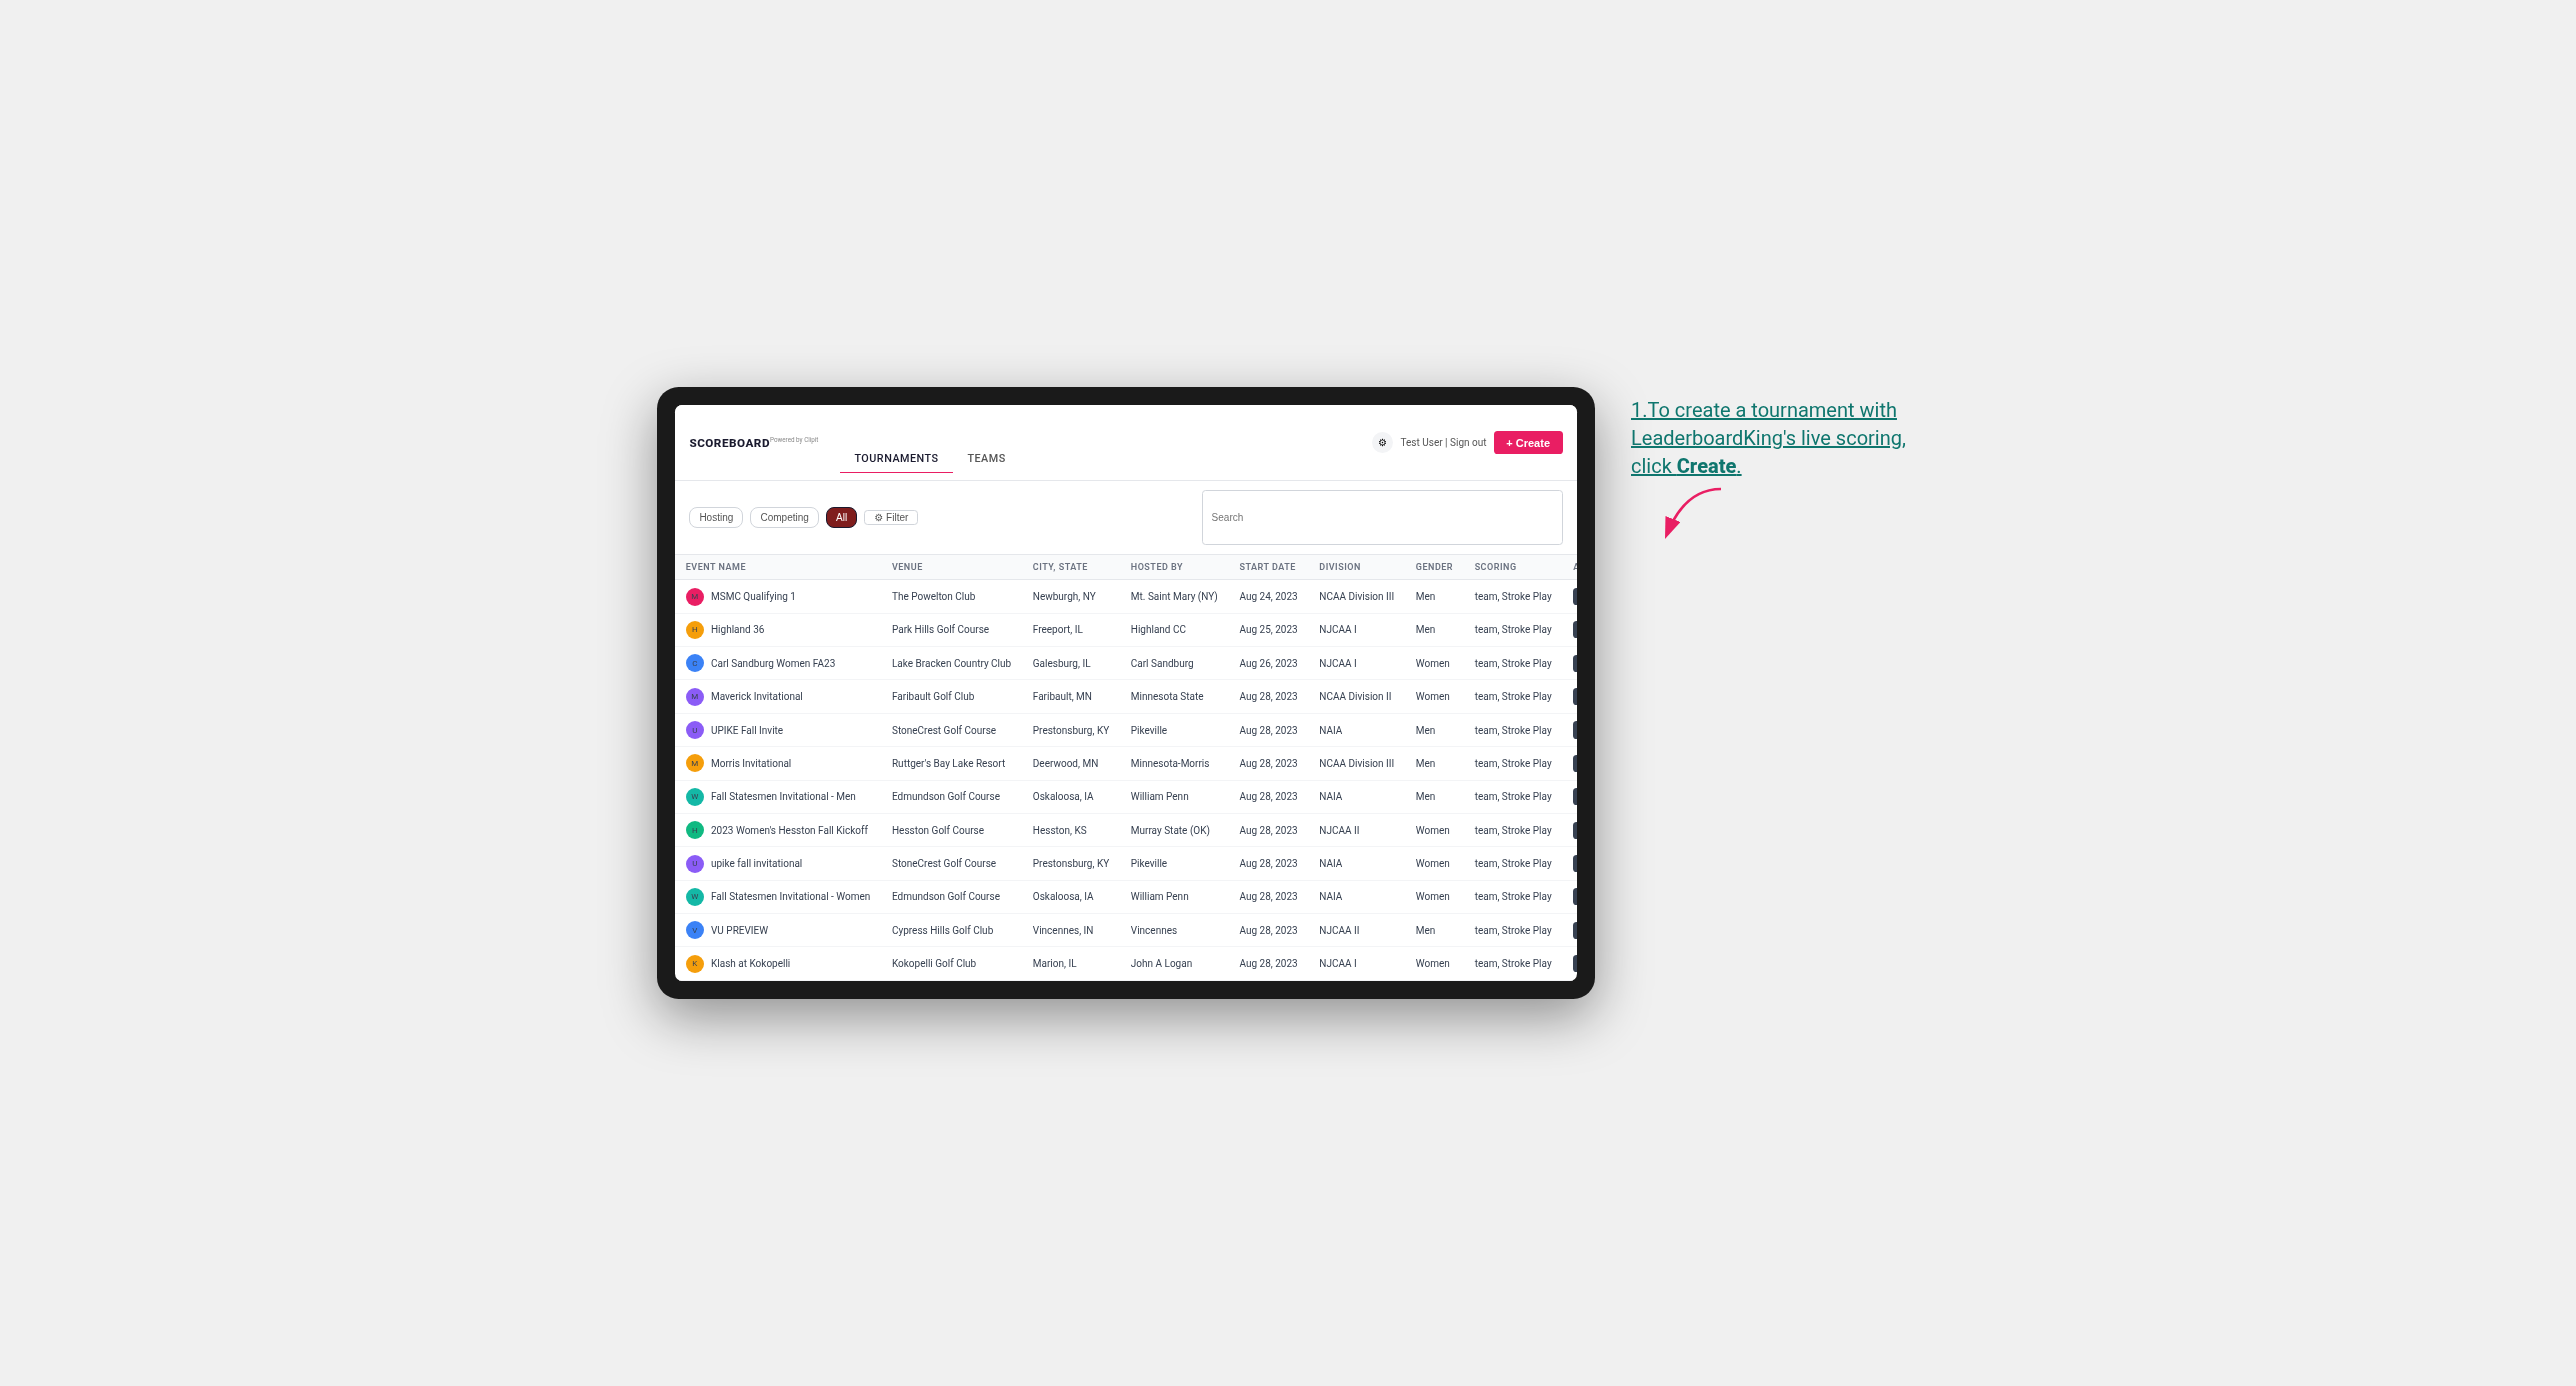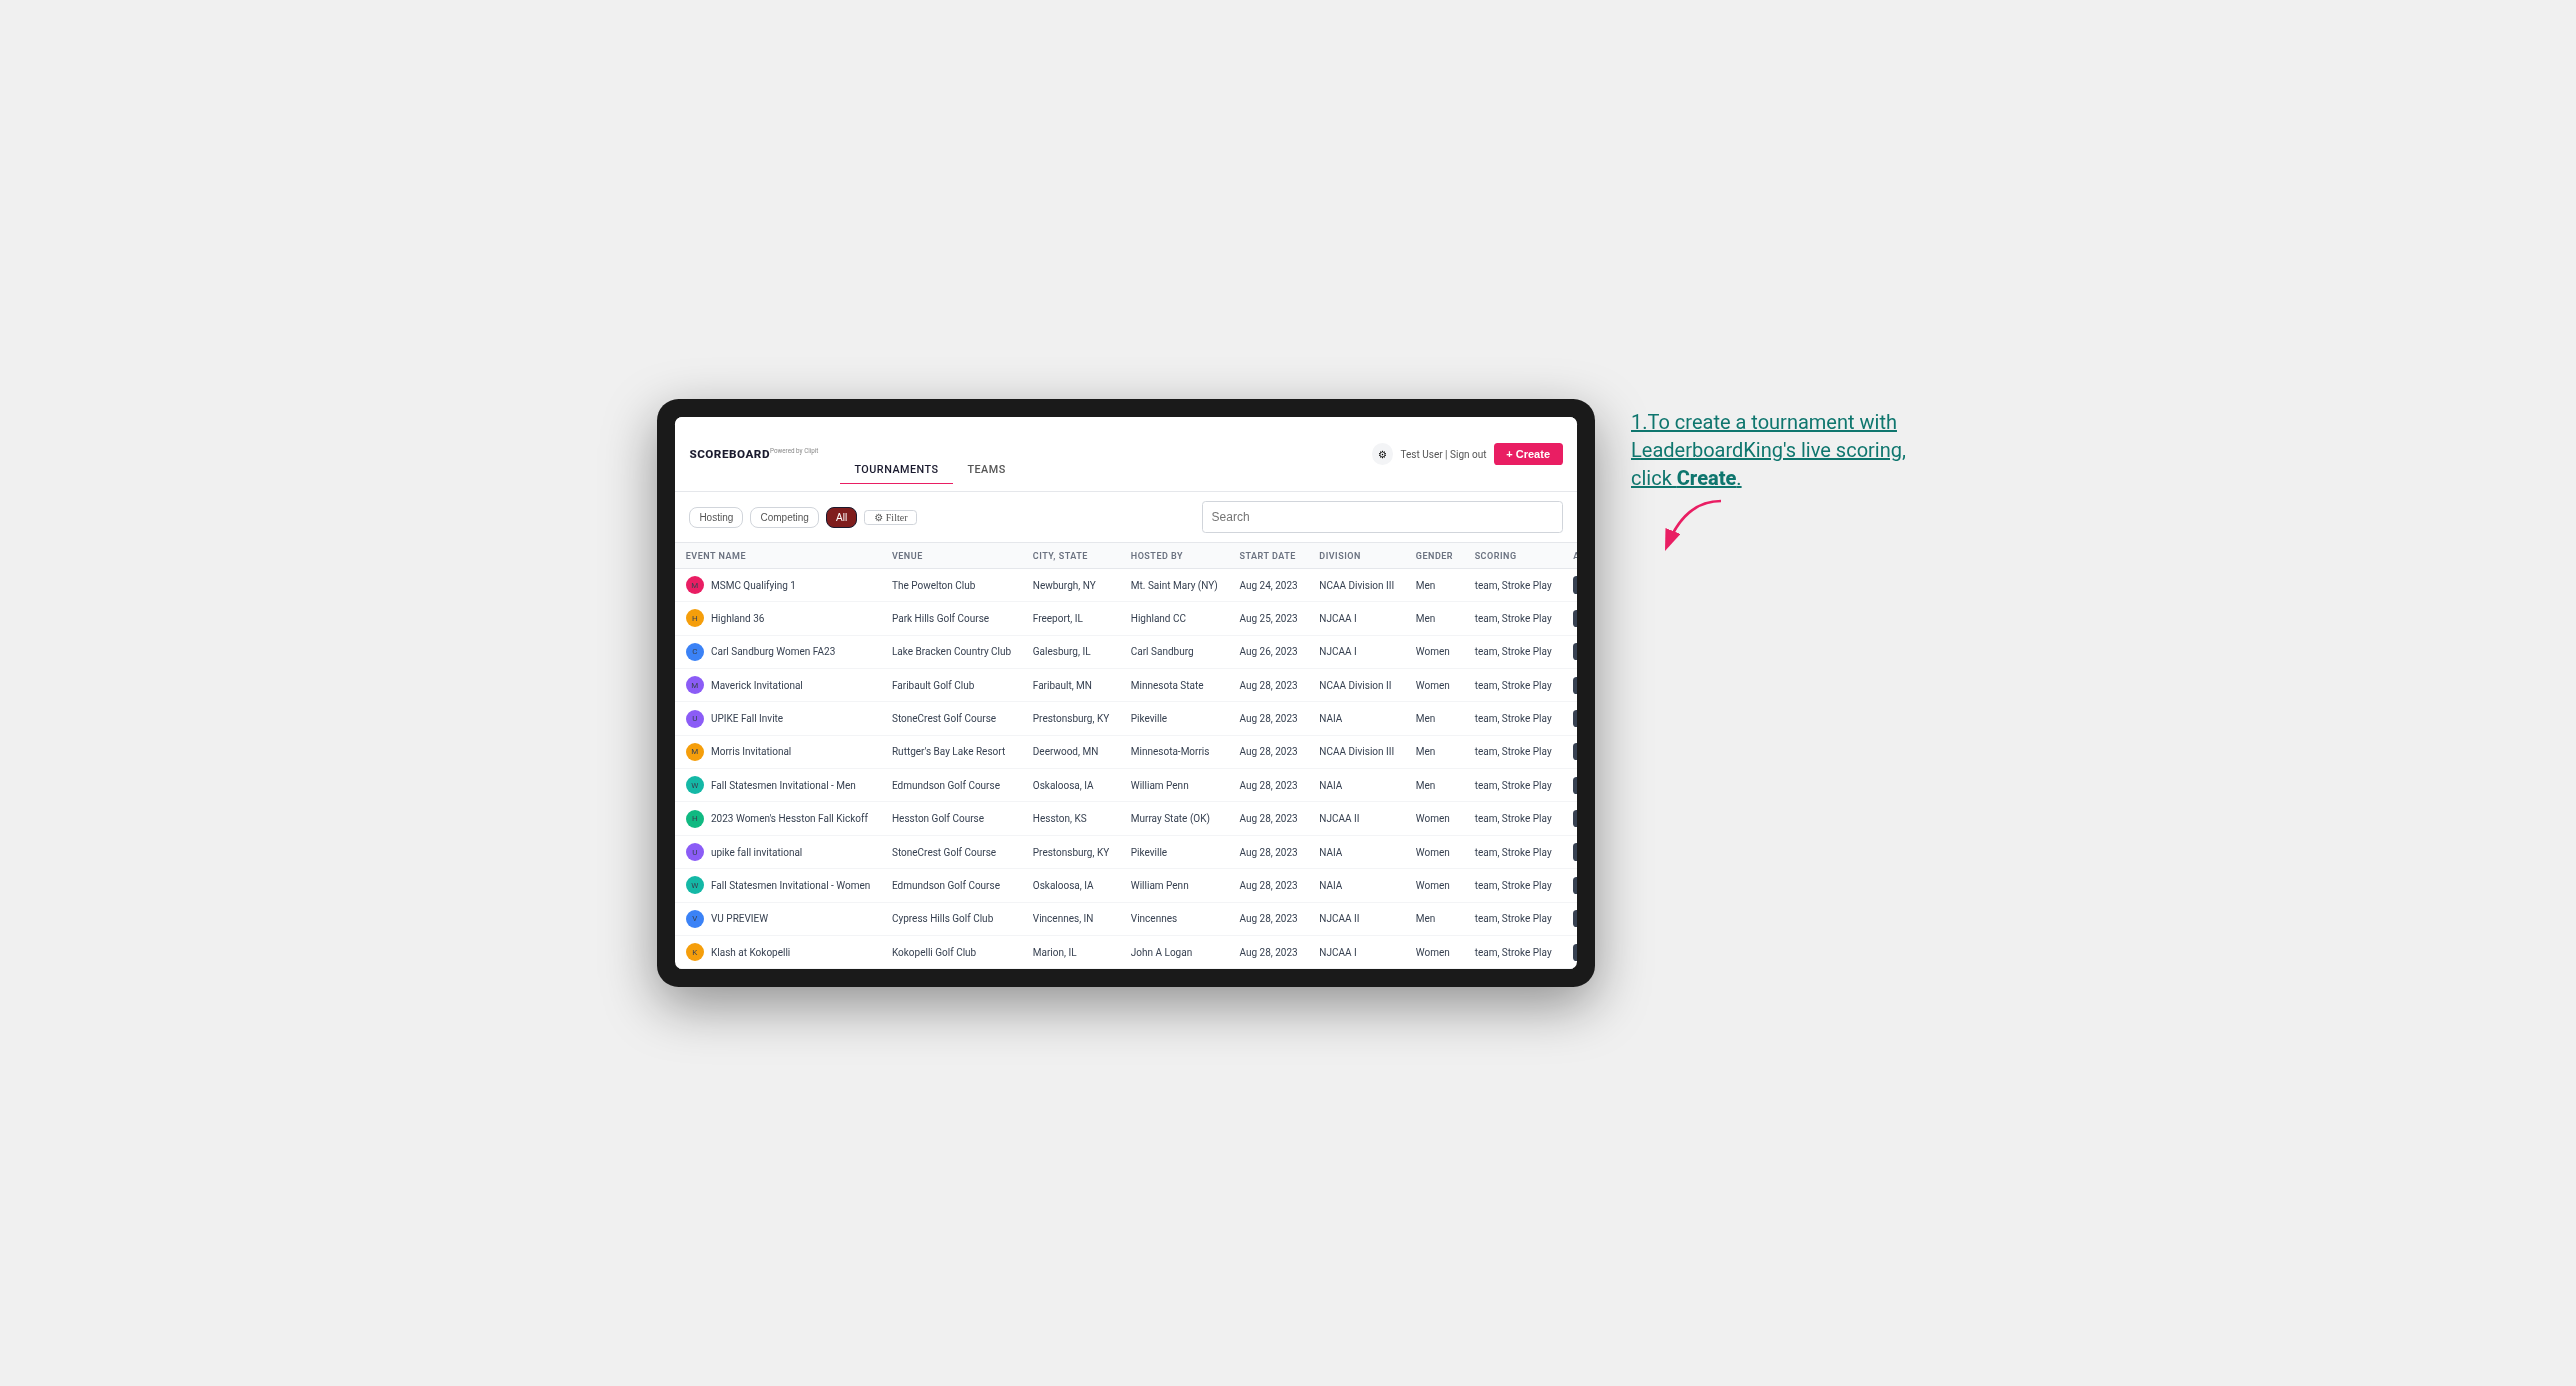--- a/index.html
+++ b/index.html
@@ -146,41 +146,40 @@
     }
 
     .filter-btn.active {
       background: #7f1d1d;
       color: #fff;
       border-color: #1a1a2e;
     }
 
     .search-input {
       flex: 1;
-      padding: 8px 9px;
+      padding: 21px 9px;
       border: 0.9px solid #d1d5db;
       border-radius: 3.6px;
-      font-size: 12px;
+      font-size: 10px;
       color: #555;
       max-width: 361px;
       margin-left: auto;
     }
 
     .filter-icon-btn {
       padding: 1px 9px;
       border-radius: 3.6px;
       border: 0.9px solid #d1d5db;
       font-size: 10px;
       background: #fff;
       cursor: pointer;
       color: #555;
       display: flex;
       align-items: center;
       gap: 3.6px;
-      font-family: Liberation Serif, serif;
     }
 
     
     .table-container {
       overflow-x: auto;
     }
 
     table {
       width: 100%;
       border-collapse: collapse;

